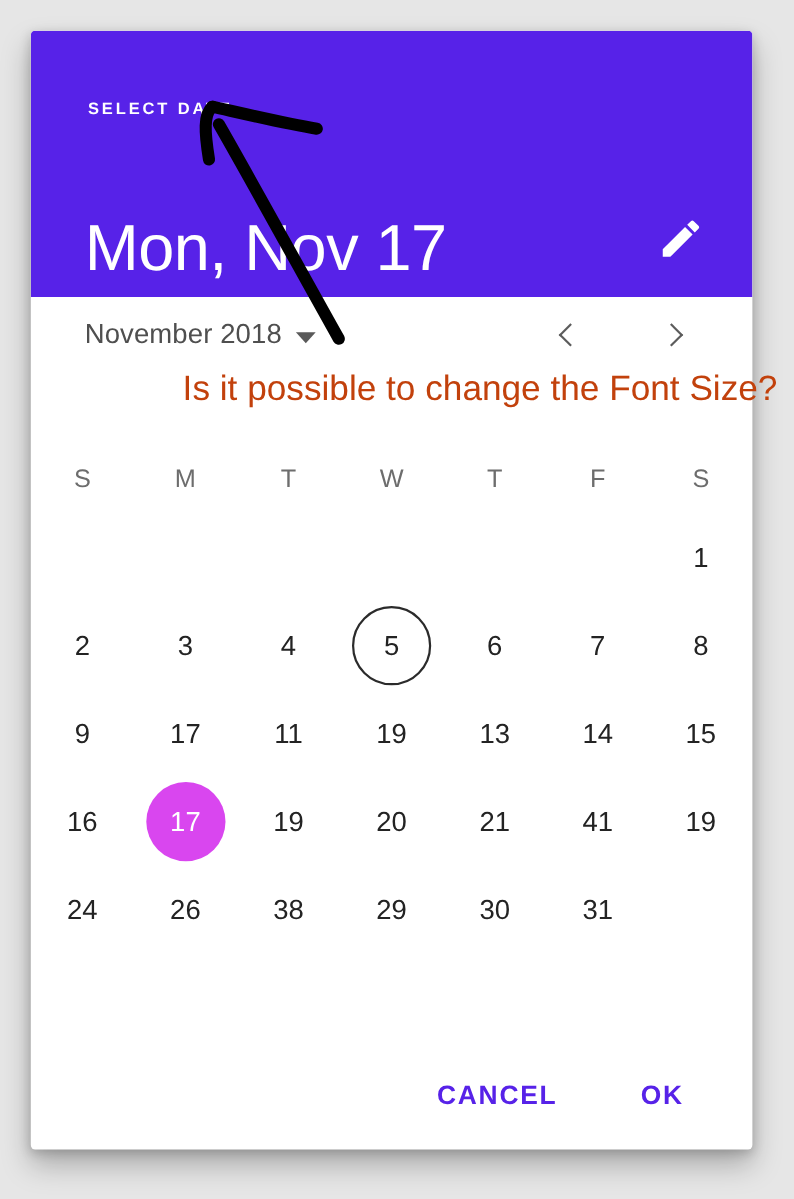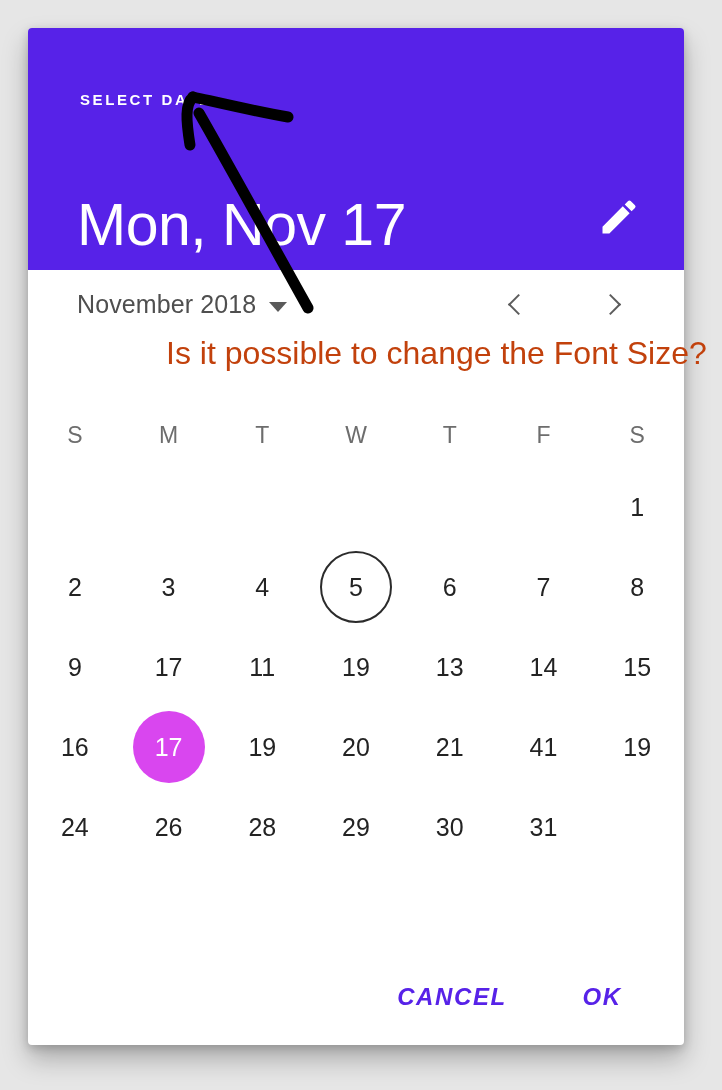--- a/index.html
+++ b/index.html
@@ -204,21 +204,20 @@
     align-items: center;
     justify-content: center;
     color: #5722e8;
     font-size: 24px;
     font-weight: bold;
     letter-spacing: 1.6px;
     background: transparent;
     border: none;
     font-family: "Liberation Sans", sans-serif;
     padding: 0;
-    font-style: italic;
   }
   #cancel-button { left: 361px; width: 126px; }
   #ok-button     { left: 545px; width: 58px; }
 
   
   #arrow-overlay {
     position: absolute;
     left: 0;
     top: 0;
     width: 722px;
@@ -357,21 +356,21 @@
         <div class="day-cell">
           <div class="day-inner">19</div>
         </div>
         <div class="day-cell">
           <div class="day-inner">24</div>
         </div>
         <div class="day-cell">
           <div class="day-inner">26</div>
         </div>
         <div class="day-cell">
-          <div class="day-inner">28</div>
+          <div class="day-inner">38</div>
         </div>
         <div class="day-cell">
           <div class="day-inner">29</div>
         </div>
         <div class="day-cell">
           <div class="day-inner">30</div>
         </div>
         <div class="day-cell">
           <div class="day-inner">31</div>
         </div>

